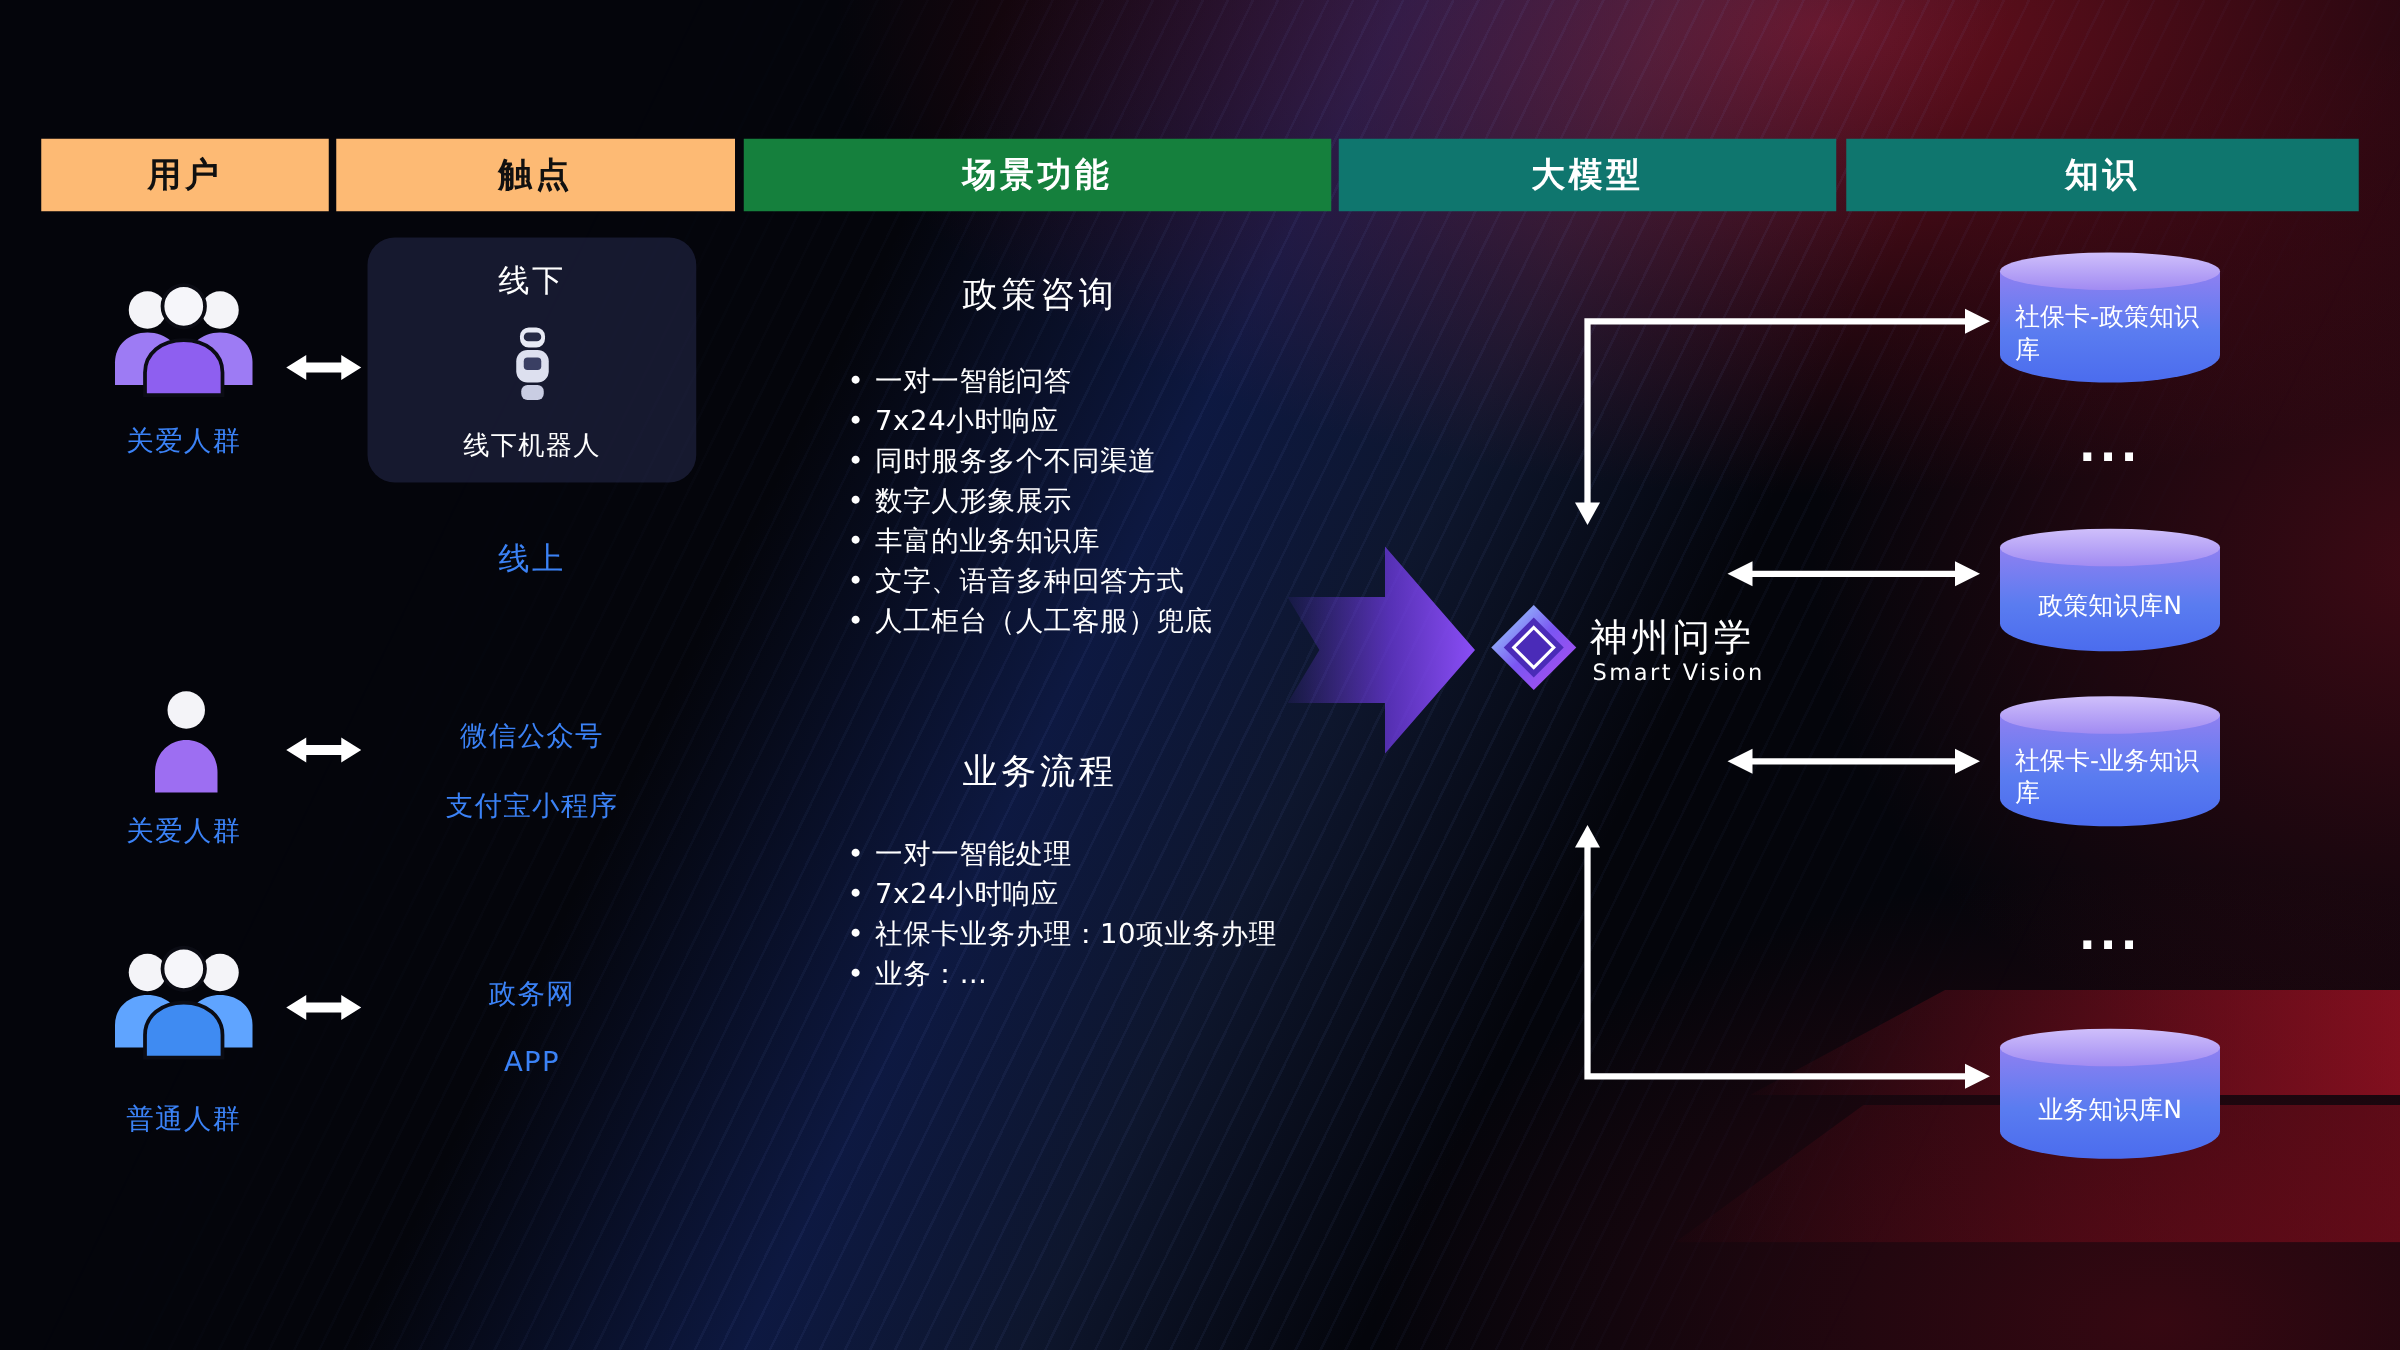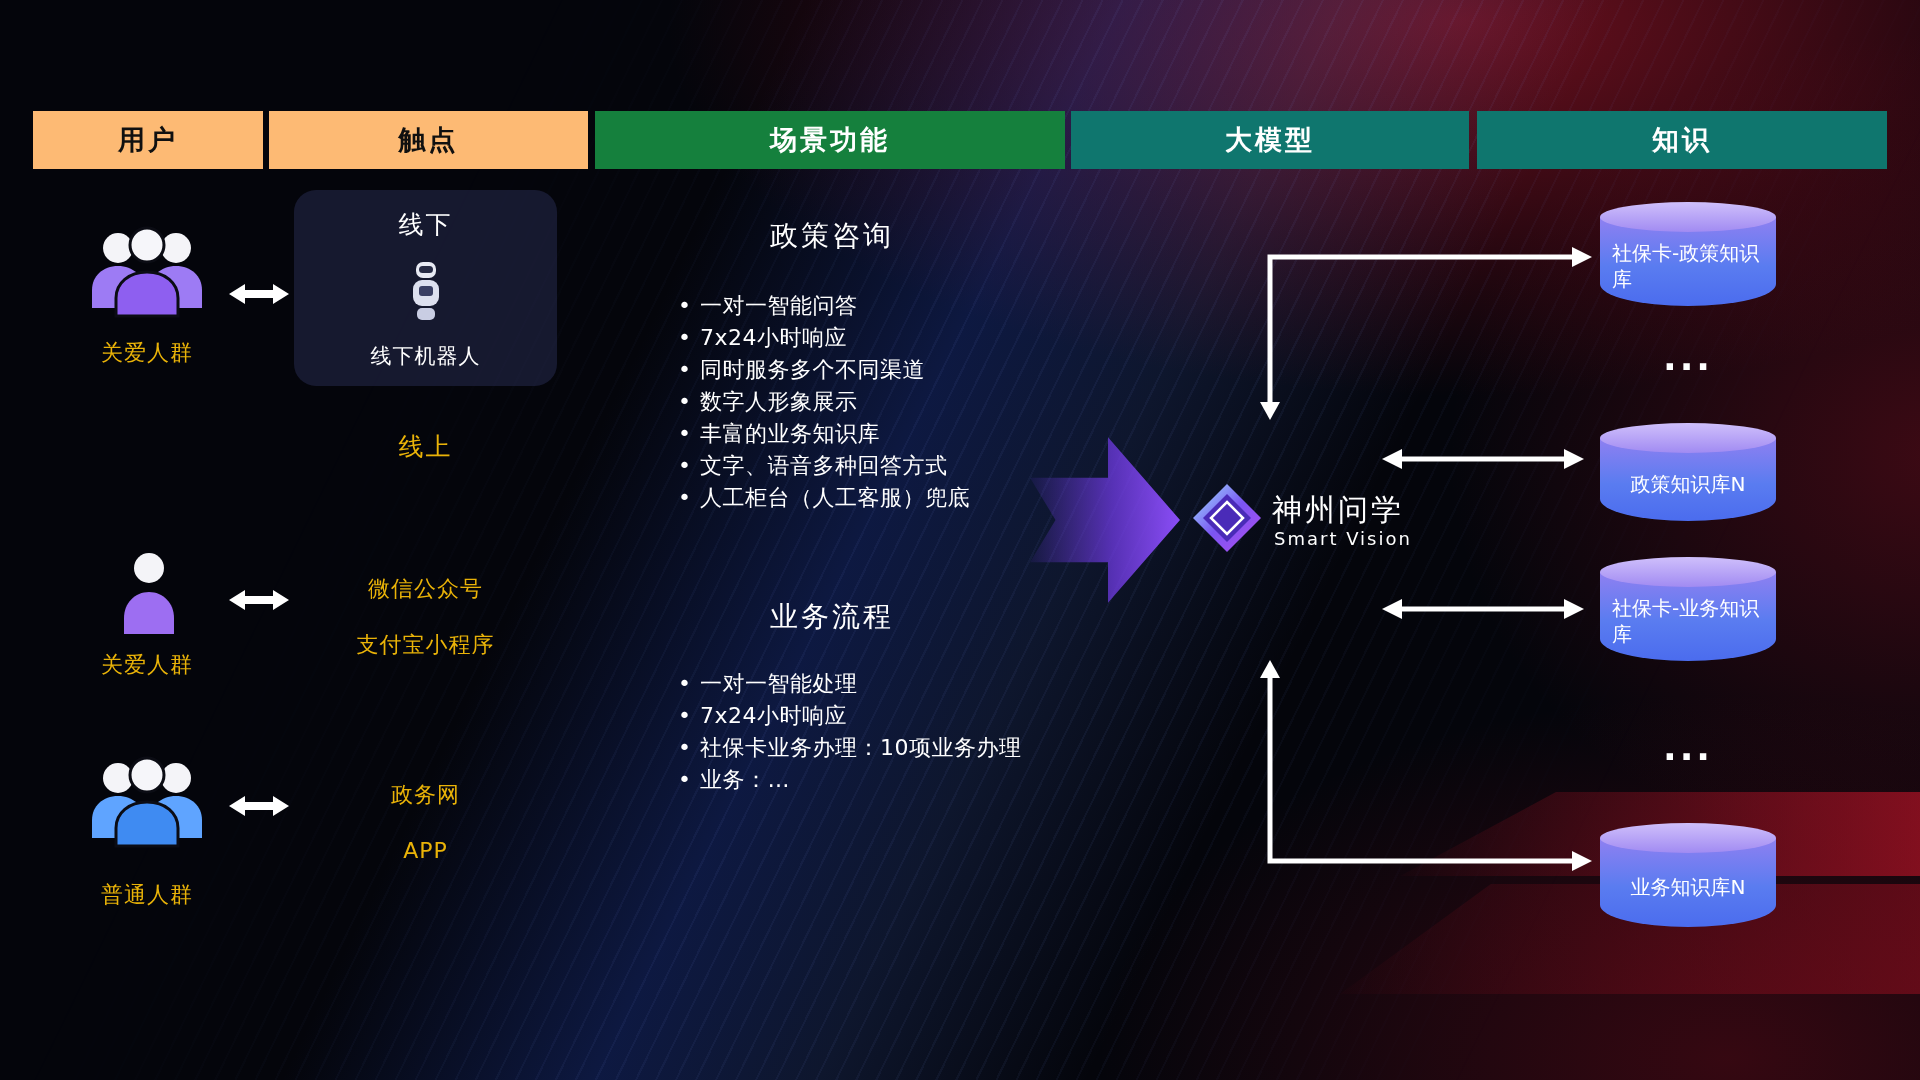--- a/index.html
+++ b/index.html
@@ -18,21 +18,21 @@
   .chev{position:absolute;pointer-events:none}
   .chev1{left:1400px;top:792px;width:520px;height:84px;background:linear-gradient(90deg,rgba(110,10,22,.05),rgba(165,18,36,.75));clip-path:polygon(0 100%,30% 0,100% 0,100% 100%)}
   .chev2{left:1340px;top:884px;width:580px;height:110px;background:linear-gradient(90deg,rgba(100,8,20,.05),rgba(140,14,30,.6));clip-path:polygon(0 100%,26% 0,100% 0,100% 100%)}
 
   .hdr{position:absolute;top:111px;height:58px;display:flex;align-items:center;justify-content:center;font-size:27px;font-weight:bold;letter-spacing:3px}
   .hdr-white{background:#fdba74;color:#101010}
   .hdr-blue{background:#15803d;color:#fff}
   .hdr-purple{background:#0f766e;color:#fff}
 
   .abs{position:absolute}
-  .center-label{position:absolute;text-align:center;color:#eab308}
+  .center-label{position:absolute;text-align:center;color:#3b82f6}
   .user-label{font-size:22px;letter-spacing:1px}
   .channel-label{font-size:22px;letter-spacing:1px}
   .mode-label{font-size:25px;letter-spacing:2px}
 
   .offline-card{position:absolute;left:294px;top:190px;width:263px;height:196px;border-radius:22px;
     background:rgba(38,42,78,.55);display:flex;flex-direction:column;align-items:center;justify-content:space-between;
     padding:18px 0 16px}
   .offline-card .t{font-size:25px;letter-spacing:2px}
   .offline-card .b{font-size:21px;letter-spacing:1px}
 

